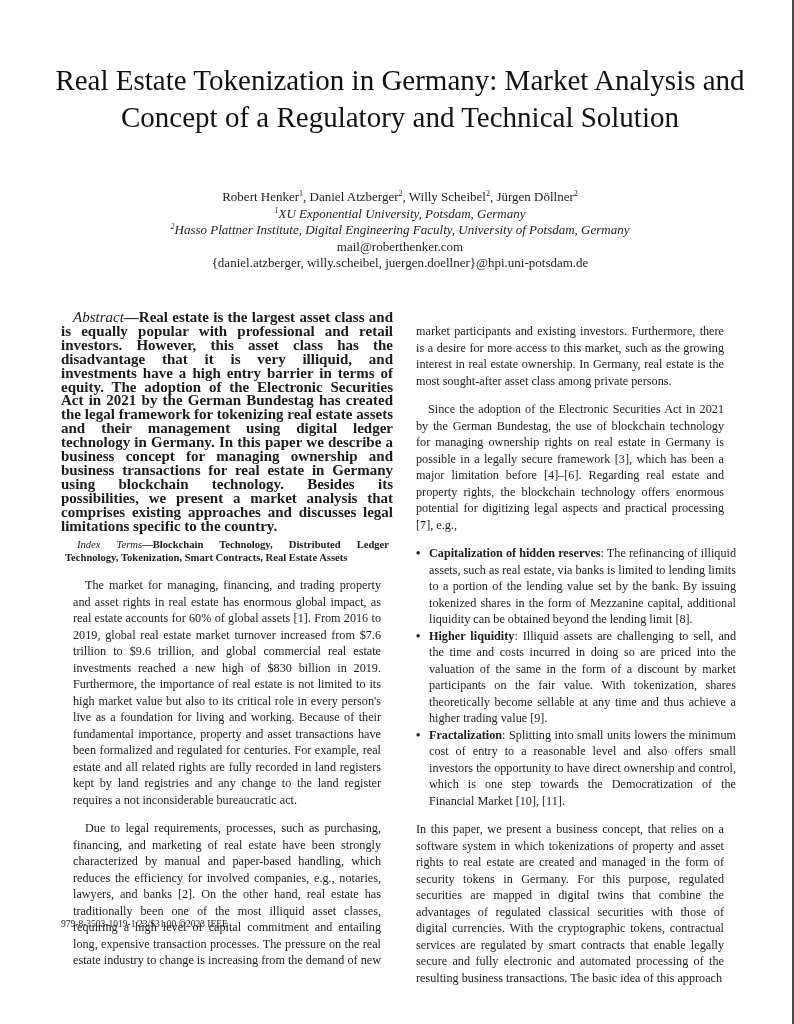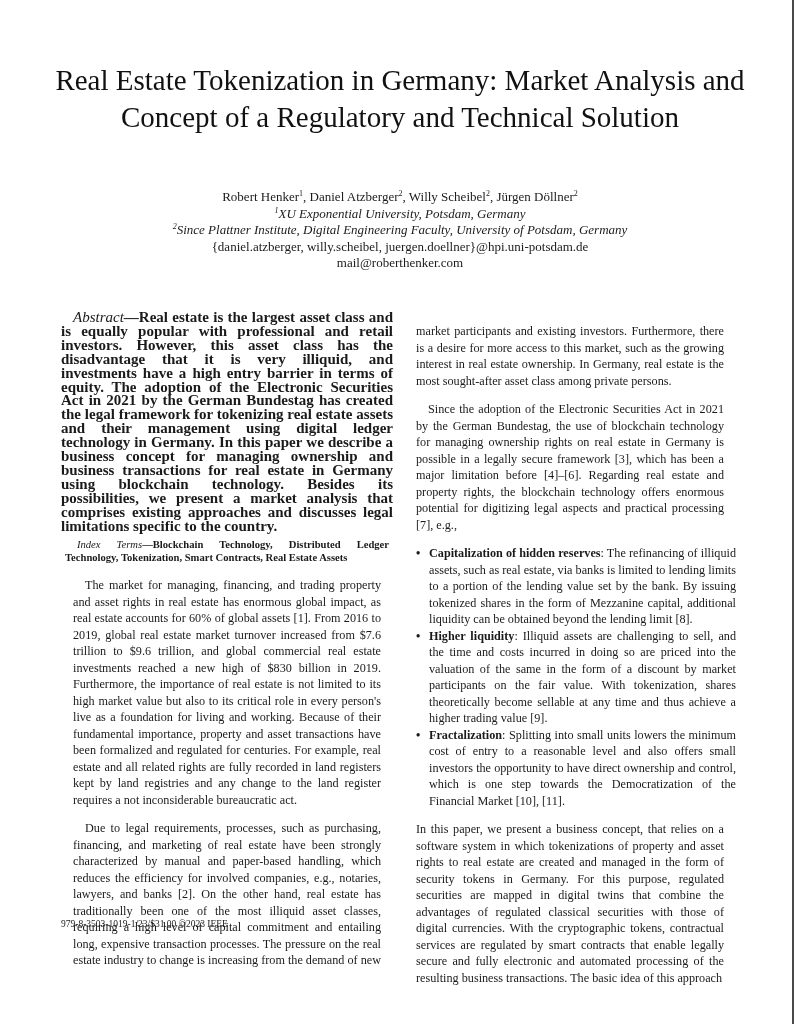--- a/index.html
+++ b/index.html
@@ -43,23 +43,23 @@
   <h1 class="title" style="margin:0;font-weight:normal;">Real Estate Tokenization in Germany: Market Analysis and Concept of a Regulatory and Technical Solution</h1>
 
   <div class="authors-block">
     <div>
       <span>Robert Henker</span><sup>1</sup>,
       <span>Daniel Atzberger</span><sup>2</sup>,
       <span>Willy Scheibel</span><sup>2</sup>,
       <span>Jürgen Döllner</span><sup>2</sup>
     </div>
     <div class="italic"><sup>1</sup><span>XU Exponential University, Potsdam, Germany</span></div>
-    <div class="italic"><sup>2</sup><span>Since Plattner Institute, Digital Engineering Faculty, University of Potsdam, Germany</span></div>
+    <div class="italic"><sup>2</sup><span>Hasso Plattner Institute, Digital Engineering Faculty, University of Potsdam, Germany</span></div>
+    <div>mail@roberthenker.com</div>
     <div>{daniel.atzberger, willy.scheibel, juergen.doellner}@hpi.uni-potsdam.de</div>
-    <div>mail@roberthenker.com</div>
   </div>
 
   <div class="col col-left">
     <p class="abstract"><span class="lead">Abstract</span><span>—Real estate is the largest asset class and is equally popular with professional and retail investors. However, this asset class has the disadvantage that it is very illiquid, and investments have a high entry barrier in terms of equity. The adoption of the Electronic Securities Act in 2021 by the German Bundestag has created the legal framework for tokenizing real estate assets and their management using digital ledger technology in Germany. In this paper we describe a business concept for managing ownership and business transactions for real estate in Germany using blockchain technology. Besides its possibilities, we present a market analysis that comprises existing approaches and discusses legal limitations specific to the country.</span></p>
     <p class="index-terms"><span class="lead">Index Terms</span><span>—Blockchain Technology, Distributed Ledger Technology, Tokenization, Smart Contracts, Real Estate Assets</span></p>
 
 
     <p class="body">The market for managing, financing, and trading property and asset rights in real estate has enormous global impact, as real estate accounts for 60% of global assets [1]. From 2016 to 2019, global real estate market turnover increased from $7.6 trillion to $9.6 trillion, and global commercial real estate investments reached a new high of $830 billion in 2019. Furthermore, the importance of real estate is not limited to its high market value but also to its critical role in every person's live as a foundation for living and working. Because of their fundamental importance, property and asset transactions have been formalized and regulated for centuries. For example, real estate and all related rights are fully recorded in land registers kept by land registries and any change to the land register requires a not inconsiderable bureaucratic act.</p>
     <p class="body">Due to legal requirements, processes, such as purchasing, financing, and marketing of real estate have been strongly characterized by manual and paper-based handling, which reduces the efficiency for involved companies, e.g., notaries, lawyers, and banks [2]. On the other hand, real estate has traditionally been one of the most illiquid asset classes, requiring a high level of capital commitment and entailing long, expensive transaction processes. The pressure on the real estate industry to change is increasing from the demand of new</p>
   </div>

